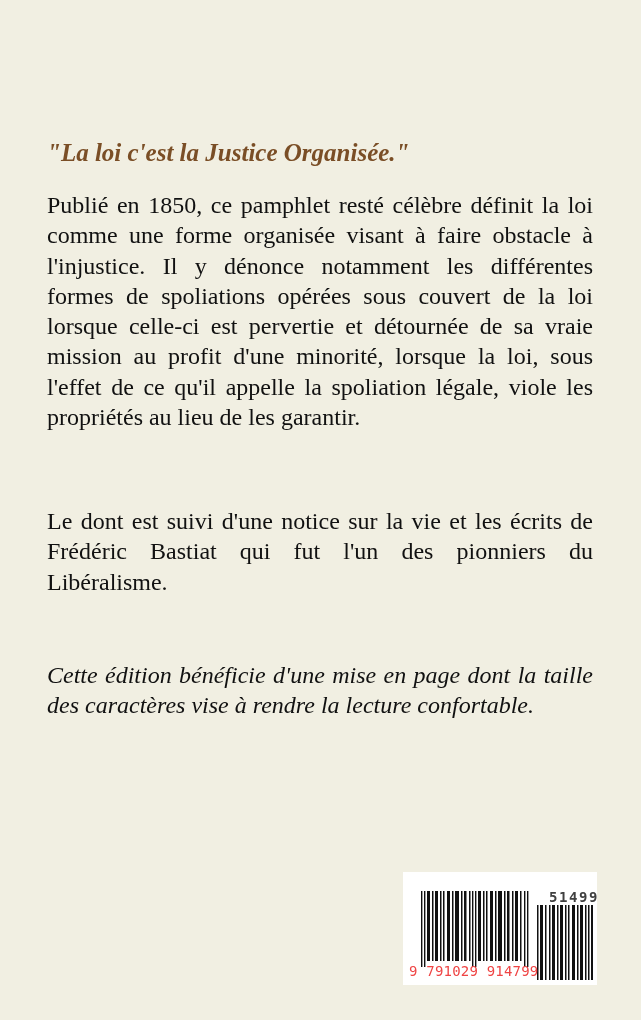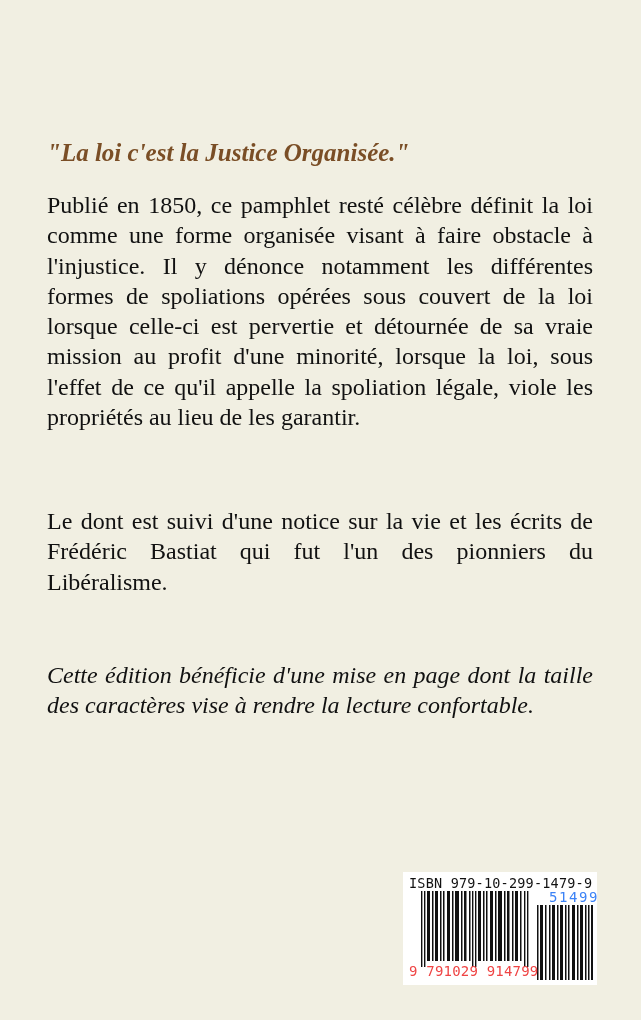--- a/index.html
+++ b/index.html
@@ -32,41 +32,40 @@
       background: #ffffff;
     }
     .isbn-label {
       position: absolute; left: 6px; top: 3px;
       font-family: "DejaVu Sans Mono", monospace;
       font-size: 13.5px; letter-spacing: 0.2px; white-space: nowrap; color: #111;
     }
     .addon-digits {
       position: absolute; left: 146px; top: 17px;
       font-family: "DejaVu Sans Mono", monospace;
-      font-size: 14px; letter-spacing: 1.6px; color: #3b82f6;
+      font-size: 14px; letter-spacing: 1.6px; color: #404040; font-weight: bold;
     }
     .ean-digits {
       position: absolute; left: 6px; top: 91px;
       font-family: "DejaVu Sans Mono", monospace;
       font-size: 14px; letter-spacing: 0.2px; color: #ef4444; white-space: nowrap;
     }
     .bars-main { position: absolute; left: 18px; top: 19px; width: 108px; height: 76px; }
     .bars-addon { position: absolute; left: 134px; top: 33px; width: 56px; height: 75px; }
   </style>
 </head>
 <body>
 
 <p class="quote">"La loi c'est la Justice Organisée."</p>
 
 <p class="para p1">Publié en 1850, ce pamphlet resté célèbre définit la loi comme une forme organisée visant à faire obstacle à l'injustice. Il y dénonce notamment les différentes formes de spoliations opérées sous couvert de la loi lorsque celle-ci est pervertie et détournée de sa vraie mission au profit d'une minorité, lorsque la loi, sous l'effet de ce qu'il appelle la spoliation légale, viole les propriétés au lieu de les garantir.</p>
 <p class="para p2">Le dont est suivi d'une notice sur la vie et les écrits de Frédéric Bastiat qui fut l'un des pionniers du Libéralisme.</p>
 <p class="para p3">Cette édition bénéficie d'une mise en page dont la taille des caractères vise à rendre la lecture confortable.</p>
 
 <div class="isbn-box">
-  <div class="isbn-label">ISBN 979-10-299-1479-9</div>
   <div class="addon-digits">51499</div>
 
   <svg class="bars-main" viewBox="0 0 108 76" preserveAspectRatio="none">
     <g fill="#111">
       <rect x="0" y="0" width="1.4" height="76"></rect>
         <rect x="3" y="0" width="1.4" height="76"></rect>
       <rect x="6" y="0" width="3" height="70"></rect>
         <rect x="11" y="0" width="1.5" height="70"></rect>
       <rect x="14" y="0" width="3" height="70"></rect>
         <rect x="19" y="0" width="1.5" height="70"></rect>

